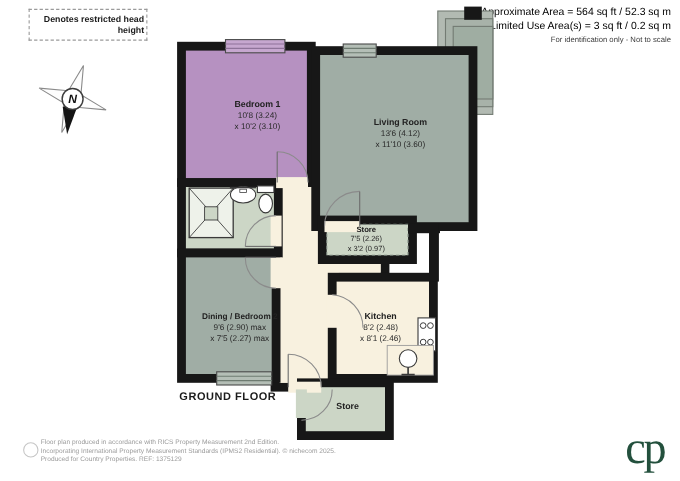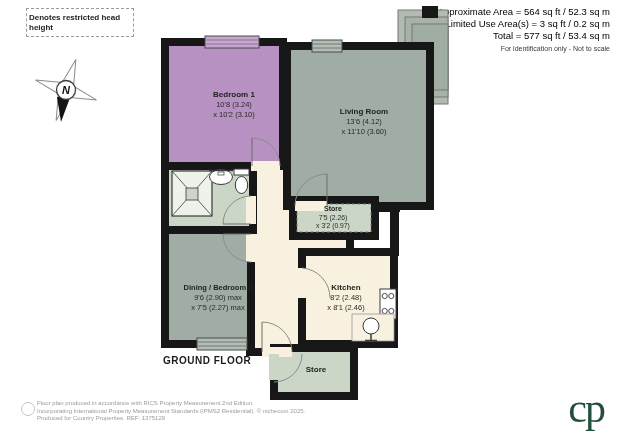--- a/index.html
+++ b/index.html
@@ -1,20 +1,20 @@
 <!DOCTYPE html>
 <html><head>
 <meta charset="utf-8">
 <style>
   html,body{margin:0;padding:0;background:#fff;}
   .stage{position:relative;width:618px;height:437px;background:#ffffff;overflow:hidden;
          font-family:"Liberation Sans",sans-serif;}
   .legend-box{position:absolute;left:26px;top:8px;width:102px;border:1.5px dashed #9a9a9a;
               padding:4px 2px;font-size:8px;font-weight:bold;line-height:9.5px;
-              text-align:left;color:#1c1c1c;}
+              text-align:right;color:#1c1c1c;}
   .area-summary{position:absolute;right:8px;top:6px;text-align:right;color:#000;
                 font-size:9.5px;line-height:12px;}
   .area-summary .disclaimer{font-size:7px;color:#3a3a3a;margin-top:1px;}
   .footer{position:absolute;left:37px;top:400px;font-size:6px;line-height:7.5px;color:#9b9b9b;}
   .footer-circle{position:absolute;left:21px;top:402px;width:12px;height:12px;
                  border:1px solid #c6c6c6;border-radius:50%;}
   .cp-logo{position:absolute;right:14px;top:384px;font-family:"Liberation Serif",serif;
            font-size:42px;color:#23503d;letter-spacing:-2px;margin-left:10px;}
   svg text{font-family:"Liberation Sans",sans-serif;}
   .room-name{font-weight:bold;font-size:8px;fill:#222;}
@@ -29,21 +29,20 @@
 
 <div class="stage">
 
   <div class="legend-box">
     <span>Denotes restricted head height</span>
   </div>
 
   <div class="area-summary">
     <div>Approximate Area = 564 sq ft / 52.3 sq m</div>
     <div>Limited Use Area(s) = 3 sq ft / 0.2 sq m</div>
-    <div>Total = 577 sq ft / 53.4 sq m</div>
     <div class="disclaimer">For identification only - Not to scale</div>
   </div>
 
   <svg width="618" height="437" viewBox="0 0 618 437" style="position:absolute;left:0;top:0;">
 
     <g>
       <g transform="rotate(18 66 90)">
         <path d="M66,58 L72,84 L98,90 L72,96 L66,122 L60,96 L34,90 L60,84 Z" fill="#fdfdfd" stroke="#8a8a8a" stroke-width="1"></path>
       </g>
       <path d="M57,97 L71,95 L61,122 Z" fill="#141414"></path>

